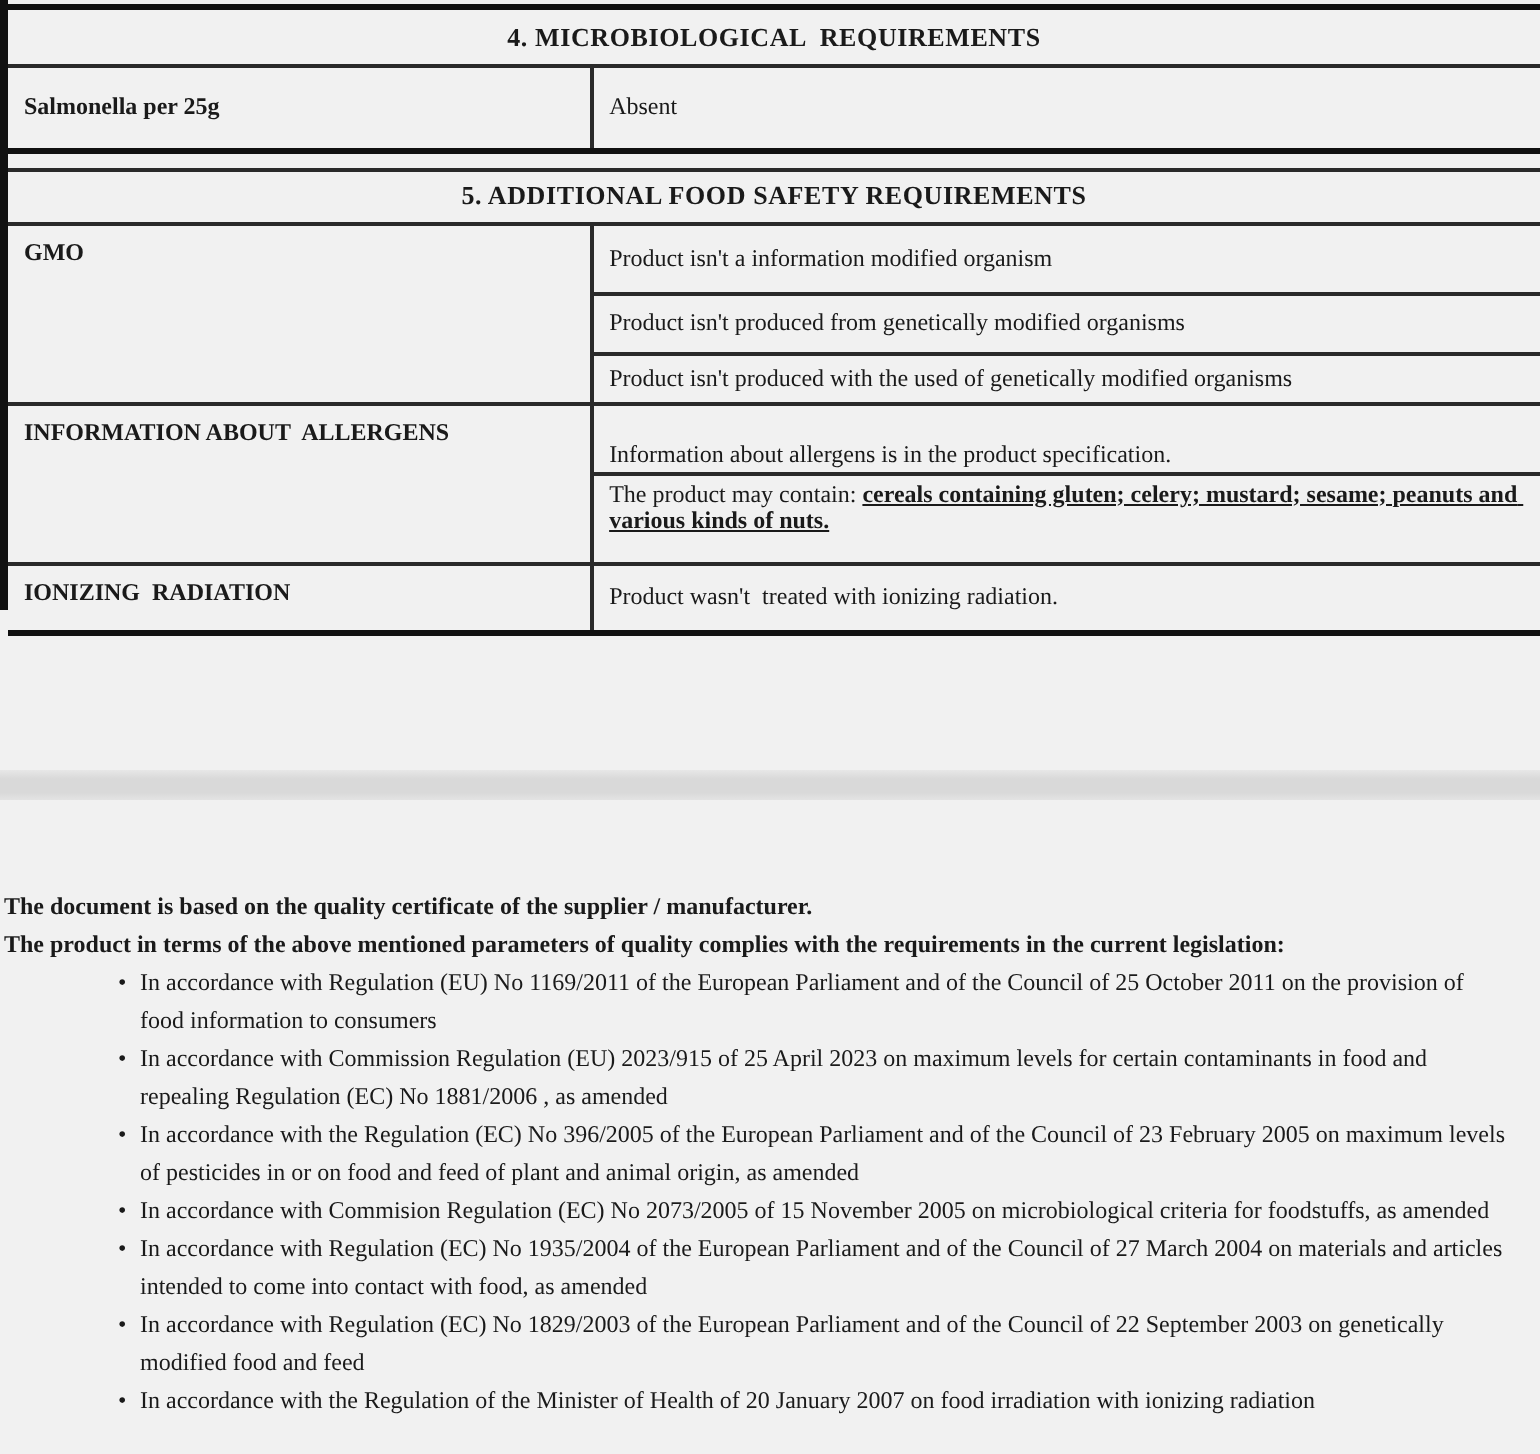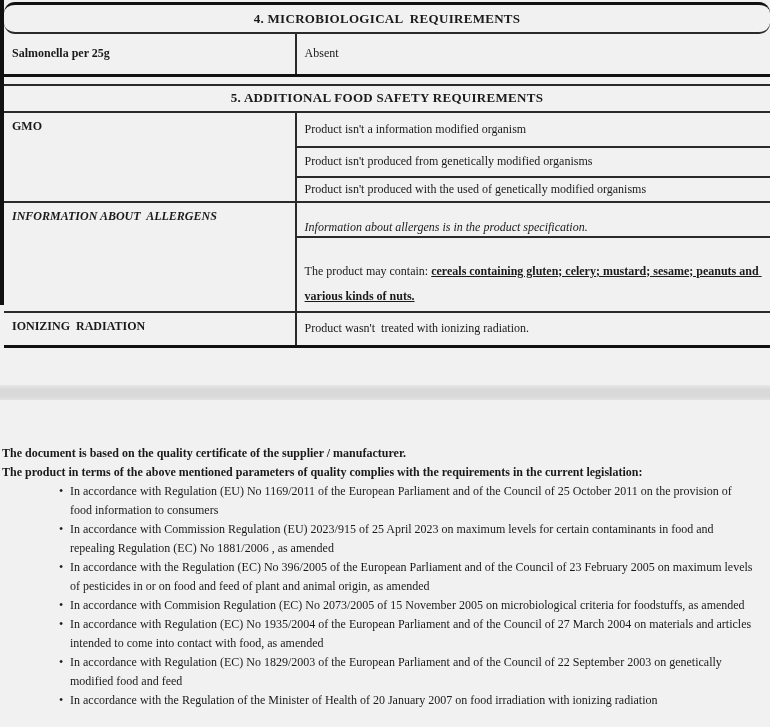--- a/index.html
+++ b/index.html
@@ -31,21 +31,20 @@
   }
   .sec-header{
     display:flex;align-items:center;justify-content:center;
     font-weight:bold;font-size:13px;letter-spacing:.3px;
     white-space:pre-wrap;
   }
   .sec-header.h4{
     height:32px;
     border-top:3px solid var(--border-thick);
     border-bottom:2px solid var(--border);
-    border-radius:11px;
   }
   .sec-header.h5{
     height:29px;
     border-top:2px solid var(--border);
     border-bottom:2px solid var(--border);
   }
   table{border-collapse:collapse;width:766px;table-layout:fixed;}
   td{
     font-size:12px;
     vertical-align:middle;
@@ -59,23 +58,23 @@
   }
   .rcell{width:384px;}
   .salm-table{border-bottom:3px solid var(--border-thick);}
   .salm-table tr{height:41px;}
   .table-gap{height:7px;}
   .main-table{border-bottom:3px solid var(--border-thick);}
   .main-table td{border-top:2px solid var(--border);}
   .main-table tr:first-child td{border-top:none;}
   .main-table .lcell{vertical-align:top;padding-top:6px;}
   .r1{height:34px;} .r2{height:30px;margin-left:28px;} .r3{height:25px;}
-  .r4{height:19px;font-style:italic;} .r5{height:45px;} .r6{height:35px;}
+  .r4{height:19px;} .r5{height:45px;} .r6{height:35px;}
   .r4 .rcell{padding-top:17px;padding-bottom:1px;}
-  .r5 .rcell{vertical-align:top;padding-top:21px;line-height:25px;}
+  .r5 .rcell{vertical-align:top;padding-top:3px;line-height:13px;}
   .emph{font-weight:bold;text-decoration:underline;}
   .band{
     width:770px;height:15px;margin-left:-0px;
     background:linear-gradient(#e7e7e7,var(--band) 30%,var(--band) 75%,#e3e3e3);
     position:absolute;left:0;top:385px;
   }
   .footer{
     position:absolute;left:2px;top:444px;width:766px;
     font-size:12px;line-height:19px;
   }

